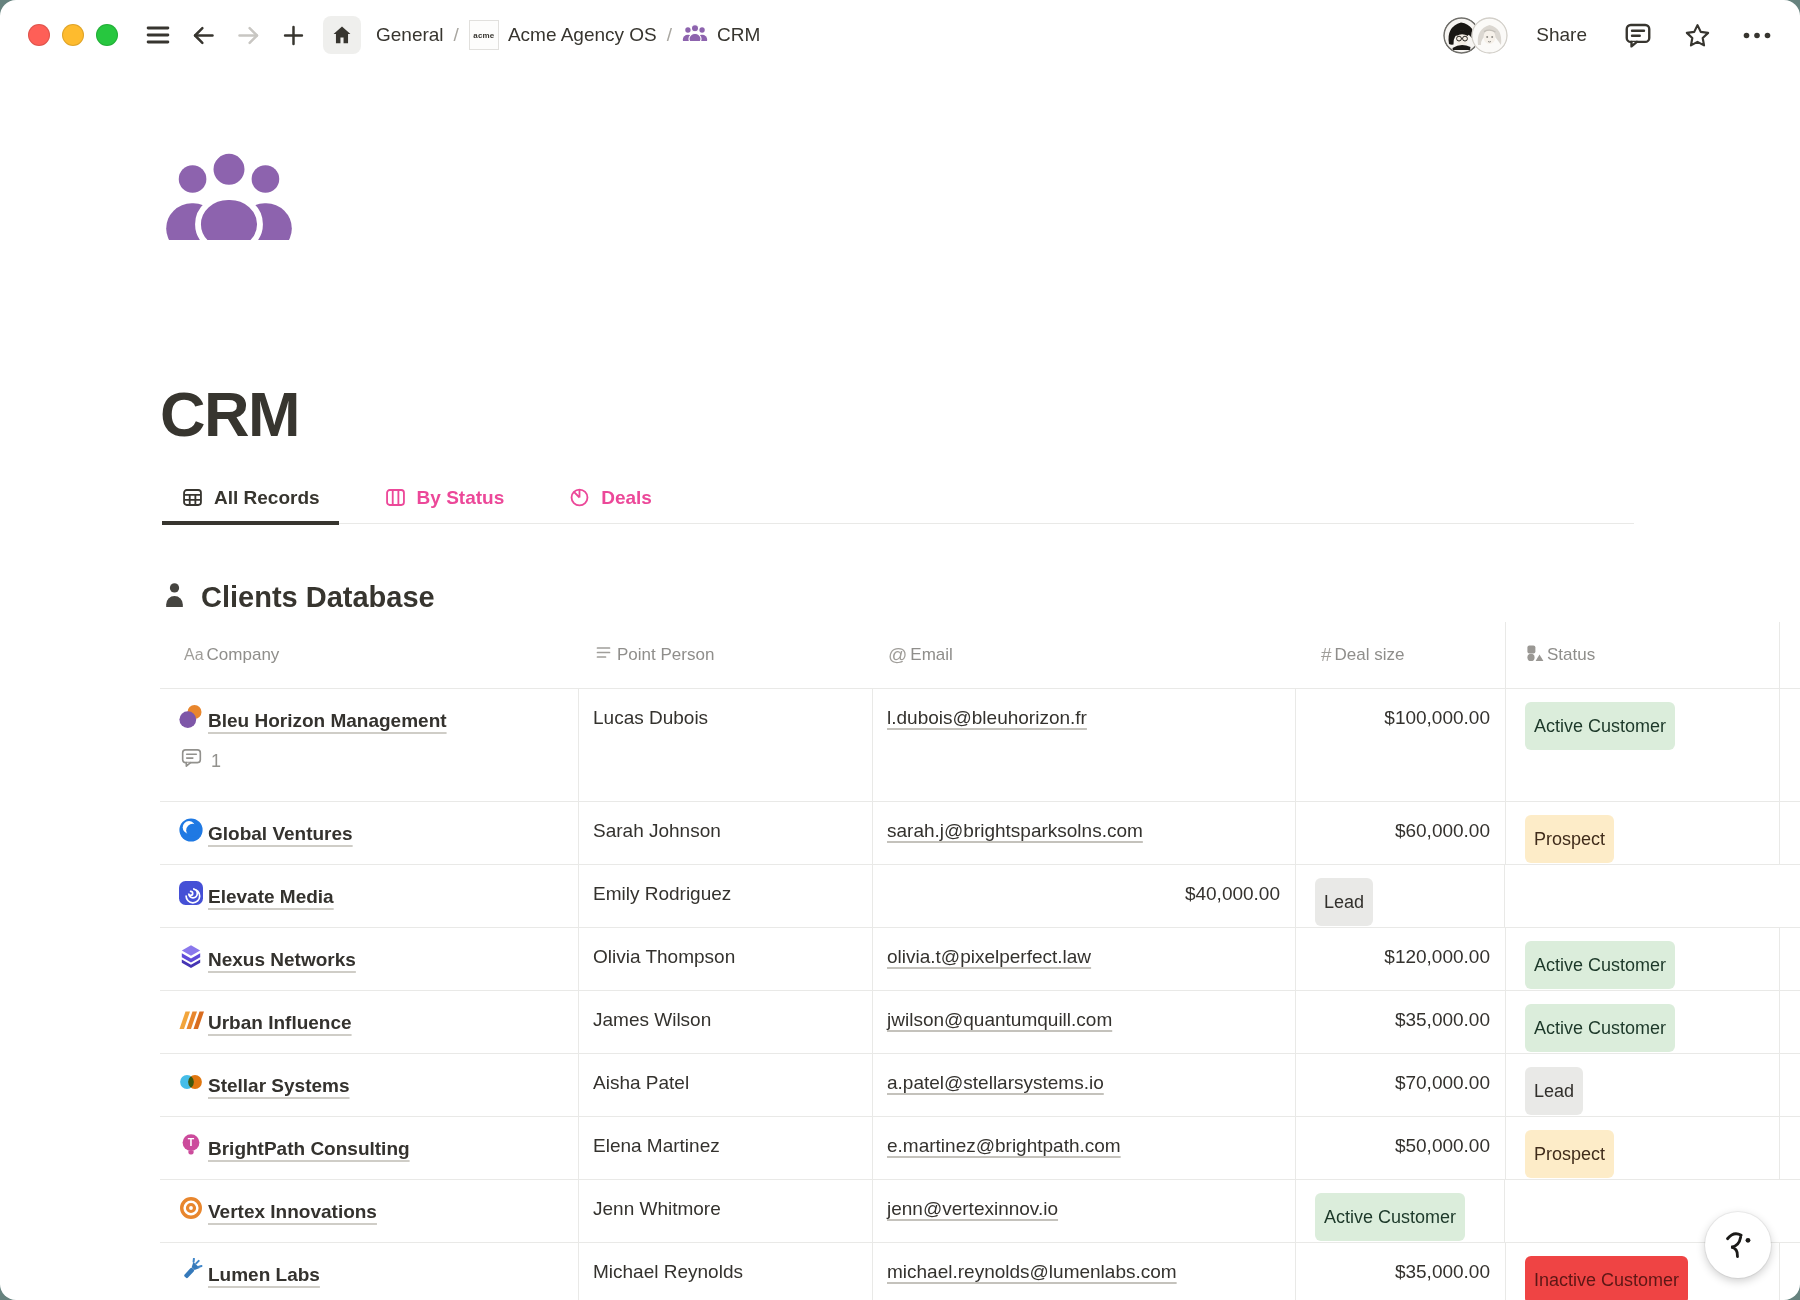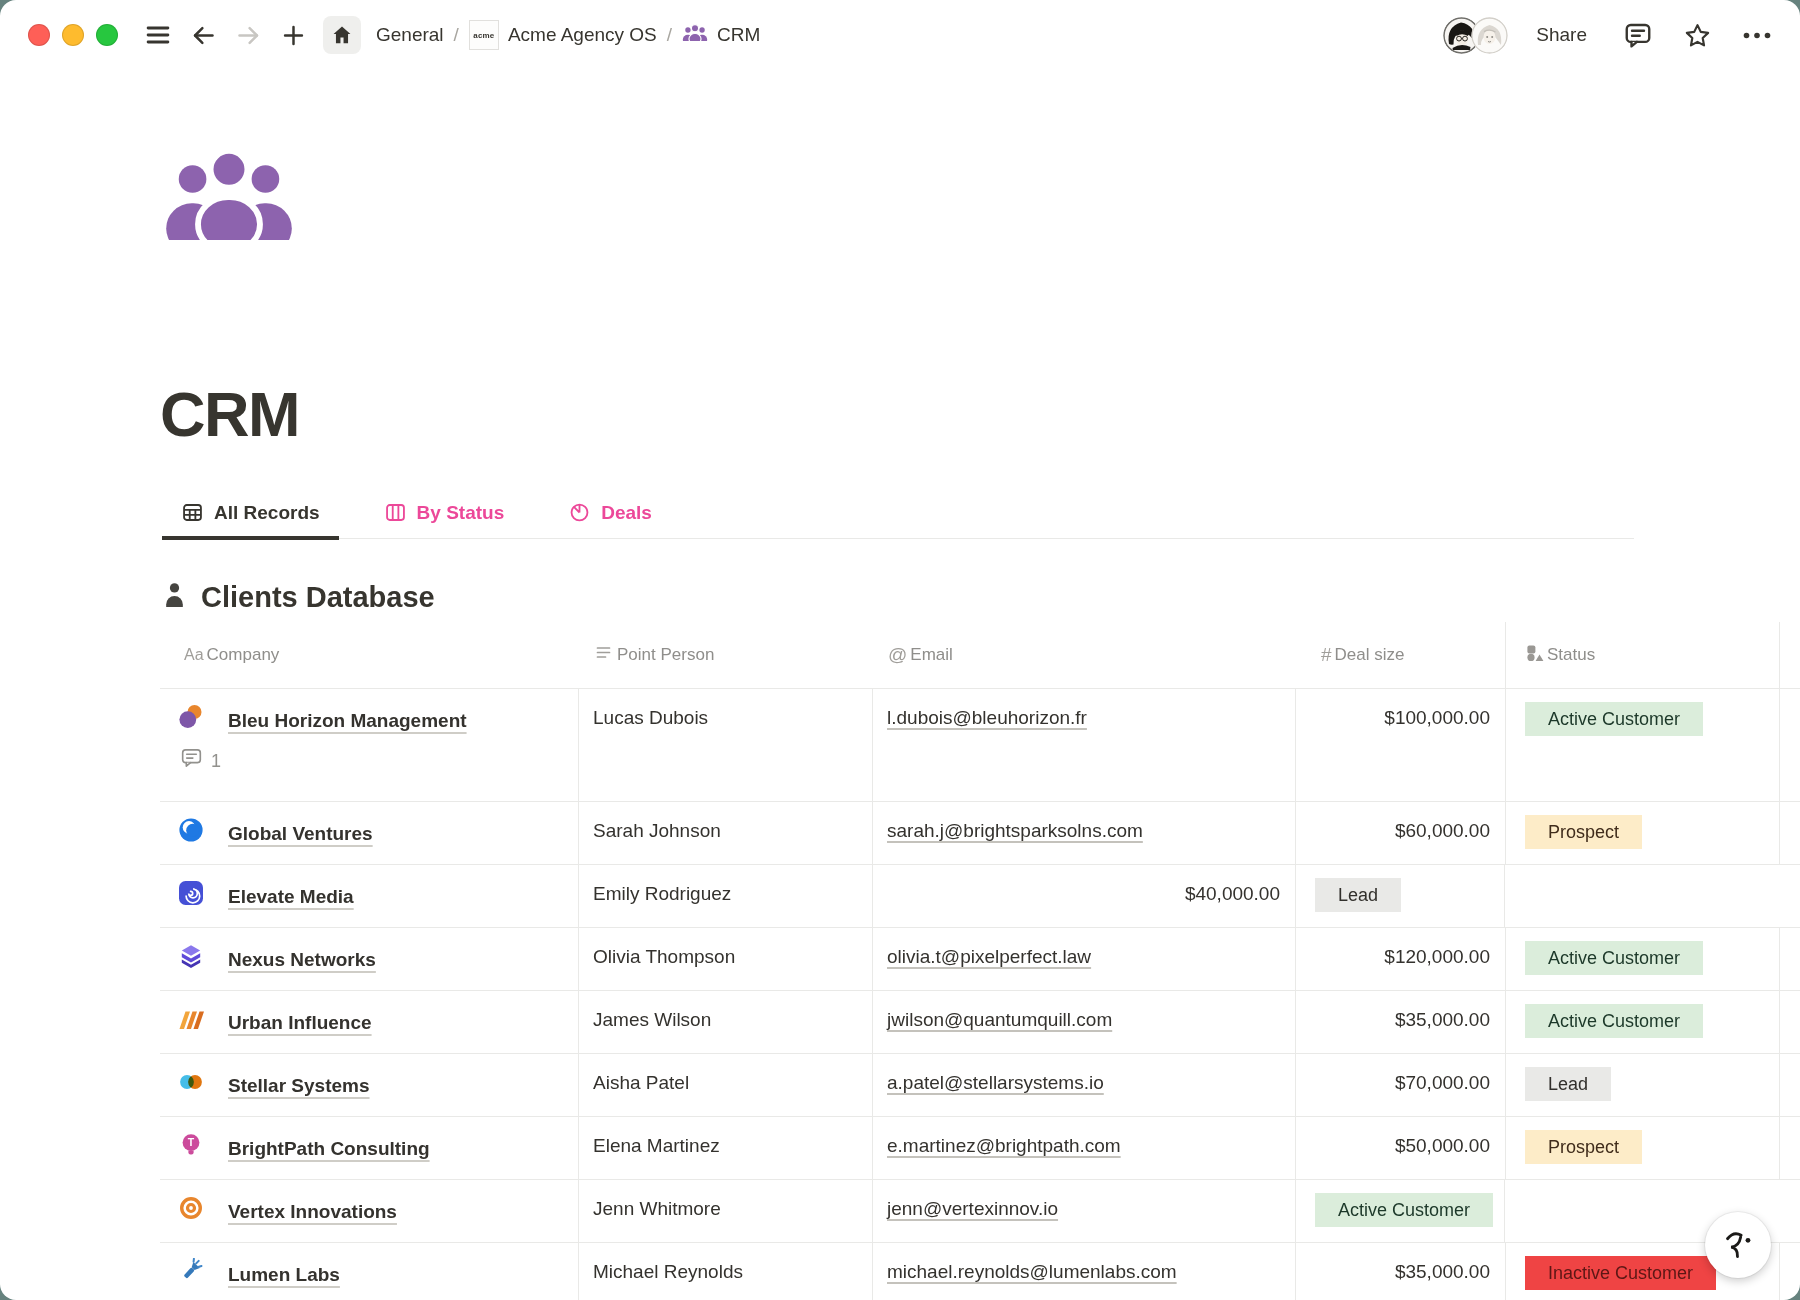--- a/index.html
+++ b/index.html
@@ -22,21 +22,21 @@
   .avatars{display:flex;align-items:center;}
   .avatar{width:37px;height:37px;border-radius:50%;overflow:hidden;}
   .avatar+.avatar{margin-left:-9px;}
   .share-btn{font-size:19px;color:#37352f;margin-left:22px;background:none;border:none;cursor:pointer;font-family:inherit;}
   .tb-ic{margin-left:30px;}
 
   
   .page-icon{position:absolute;left:162px;top:148px;cursor:pointer;}
   .page-title{position:absolute;left:160px;top:336px;font-size:63px;font-weight:700;color:#37352f;letter-spacing:-1.5px;}
 
-  .tabs{position:absolute;left:162px;top:495px;width:1472px;display:flex;gap:26px;border-bottom:1px solid #e9e9e7;}
+  .tabs{position:absolute;left:162px;top:480px;width:1472px;display:flex;gap:26px;border-bottom:1px solid #e9e9e7;}
   .tab{display:flex;align-items:center;gap:10px;padding:6px 19px 12px;font-size:19px;color:#ec4899;
     font-weight:700;border-bottom:4px solid transparent;margin-bottom:-2.5px;cursor:pointer;}
   .tab.active{color:#37352f;font-weight:700;border-bottom-color:#37352f;}
   .tab svg{display:block;}
 
   .db-header{position:absolute;left:161px;top:580px;display:flex;align-items:center;gap:13px;
     font-size:29px;font-weight:700;color:#37352f;}
 
   
   .table{position:absolute;left:160px;top:622px;width:1640px;color:#34322e;}
@@ -45,28 +45,28 @@
   .th{display:flex;align-items:center;gap:3px;padding-left:16px;cursor:pointer;overflow:hidden;}
   .th.c-company{padding-left:24px;}
   .th.c-deal{padding-left:26px;}
   .th.c-status{border-left:1px solid #e9e9e7;border-right:1px solid #e9e9e7;padding-left:18px;}
   .th .txt-ic{font-size:16px;color:#a09e9a;}
   .trow{min-height:62px;border-bottom:1px solid #e9e9e7;}
   .td{display:flex;align-items:flex-start;padding:15px 14px 0 14px;font-size:19px;line-height:27px;cursor:pointer;}
   .td.c-person,.td.c-email,.td.c-deal,.td.c-status{border-left:1px solid #e9e9e7;}
   .td.c-status{border-right:1px solid #e9e9e7;padding-left:19px;}
   .td.c-company{display:block;padding-left:18px;}
-  .title-line{display:flex;align-items:center;gap:24px;}
+  .title-line{display:flex;align-items:center;gap:4px;}
   .logo{width:26px;height:26px;flex:0 0 26px;}
   .company-link{color:#34322e;font-weight:600;text-decoration:underline;
     text-decoration-color:#cfcdc7;text-decoration-thickness:2px;text-underline-offset:5px;cursor:pointer;}
   .email-link{color:#34322e;text-decoration:underline;text-decoration-color:#c4c2bc;
     text-decoration-thickness:1.5px;text-underline-offset:4px;cursor:pointer;}
   .td.c-deal{justify-content:flex-end;padding-right:15px;}
-  .badge{height:34px;display:inline-flex;align-items:center;padding:0 23px;border-radius:0;
+  .badge{height:48px;display:inline-flex;align-items:center;padding:0 9px;border-radius:6px;
     font-size:18px;white-space:nowrap;margin-top:-2px;cursor:pointer;}
   .comments{display:flex;align-items:center;gap:8px;color:#92918d;font-size:18px;margin:9px 0 24px 2px;cursor:pointer;}
 
   .ai-btn{position:absolute;left:1705px;top:1212px;width:66px;height:66px;border-radius:50%;background:#fff;
     border:none;cursor:pointer;display:grid;place-items:center;
     box-shadow:0 3px 10px rgba(0,0,0,.2),0 0 0 1px rgba(0,0,0,.05);}
 </style>
 </head>
 <body>
 

